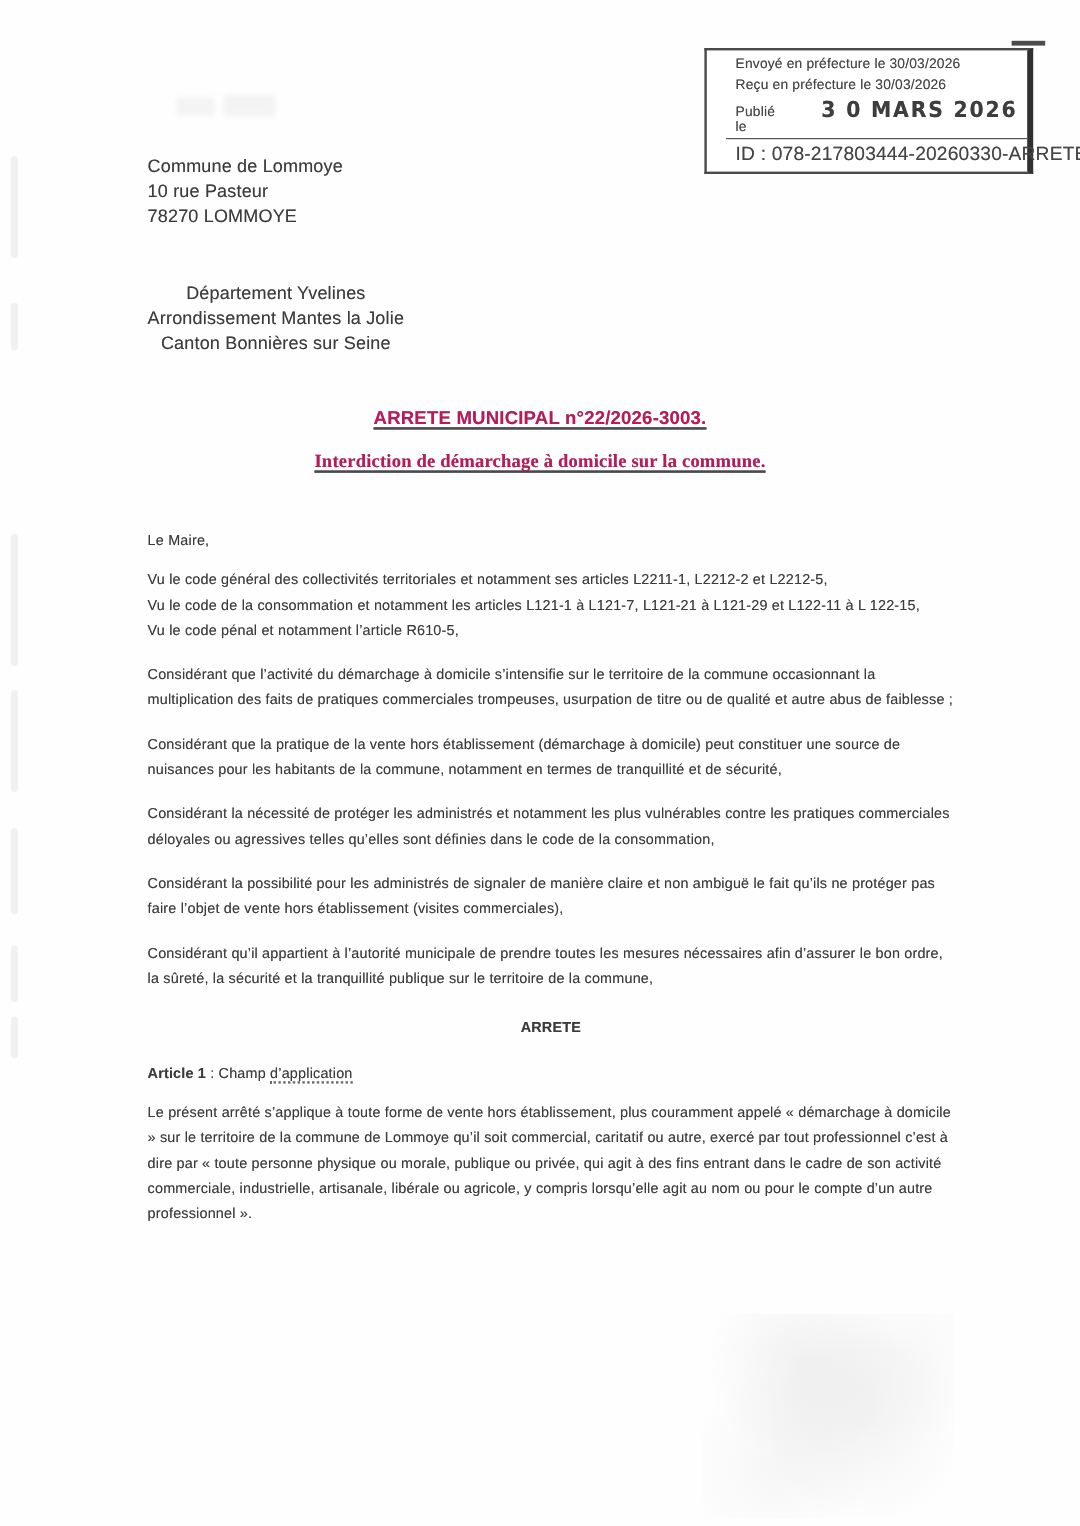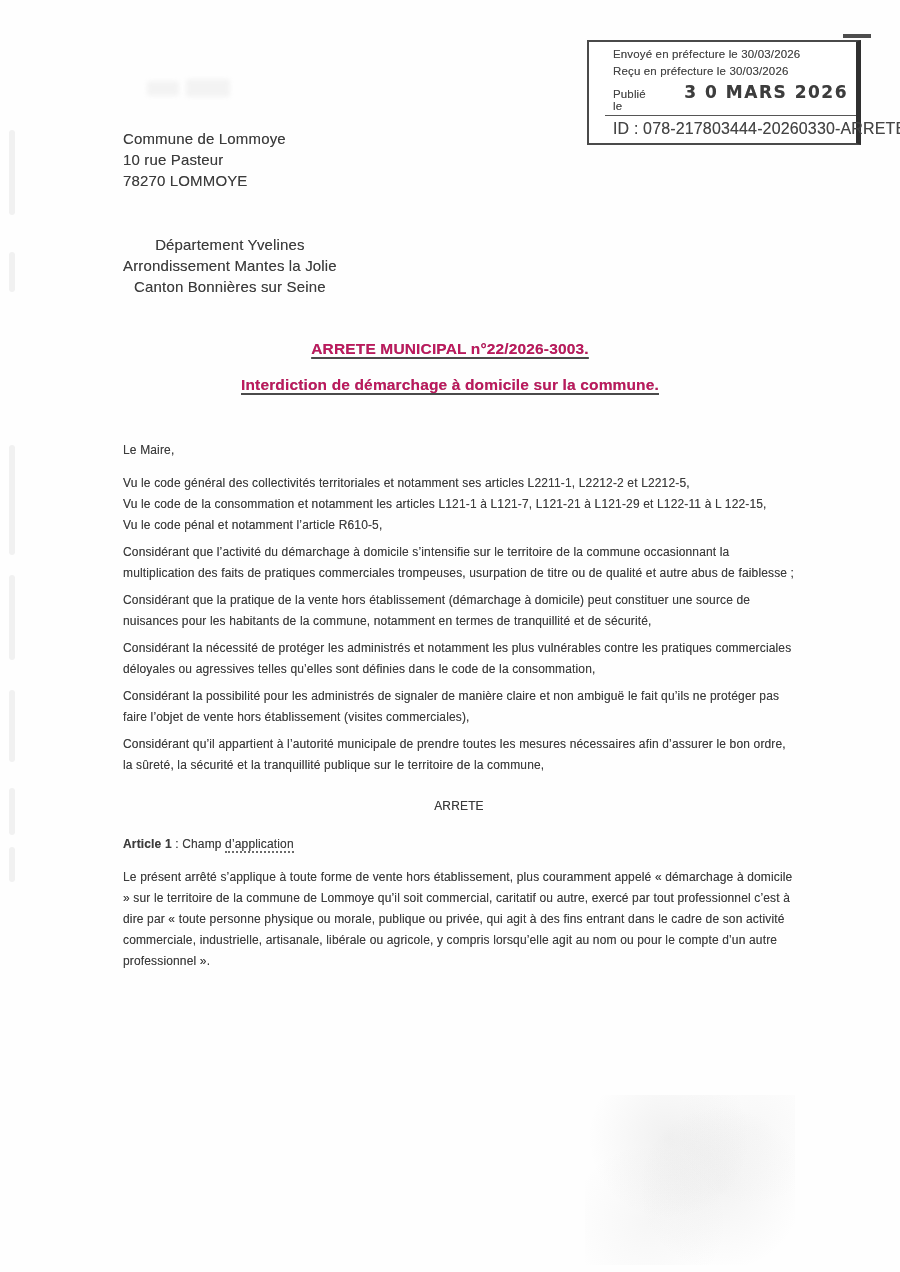--- a/index.html
+++ b/index.html
@@ -69,44 +69,44 @@
   
   .doc-title-1, .doc-title-2 {
     position: absolute;
     left: 0; width: 900px;
     text-align: center;
     font-size: 15.5px;
     font-weight: 700;
     color: #be185d;
   }
   .doc-title-1 { top: 340px; }
-  .doc-title-2 { top: 376px; }
+  .doc-title-2 { top: 376px; font-family: Liberation Serif, serif; }
   .doc-title-1 span, .doc-title-2 span {
     text-decoration: underline;
     text-underline-offset: 3px;
     text-decoration-thickness: 1.5px;
     text-decoration-color: #4a4a4a;
   }
 
   
   .body-col {
     position: absolute;
     left: 123px; top: 440px;
     width: 672px;
     font-size: 12px;
     line-height: 21px;
   }
   .para { margin: 0; }
-  .gap-s  { margin-top: 6px; }
+  .gap-s  { margin-top: 16px; }
   .gap-m  { margin-top: 12px; }
   .gap-l  { margin-top: 17px; }
   .gap-xl { margin-top: 20px; }
   .arrete-heading {
     text-align: center;
-    font-weight: 400;
+    font-weight: 700;
     color: #3a3a3a;
   }
   .bold { font-weight: 700; }
   .dotted-underline {
     border-bottom: 2px dotted #6a6a6a;
     padding-bottom: 0px;
   }
 
   
   .edge-mark {

